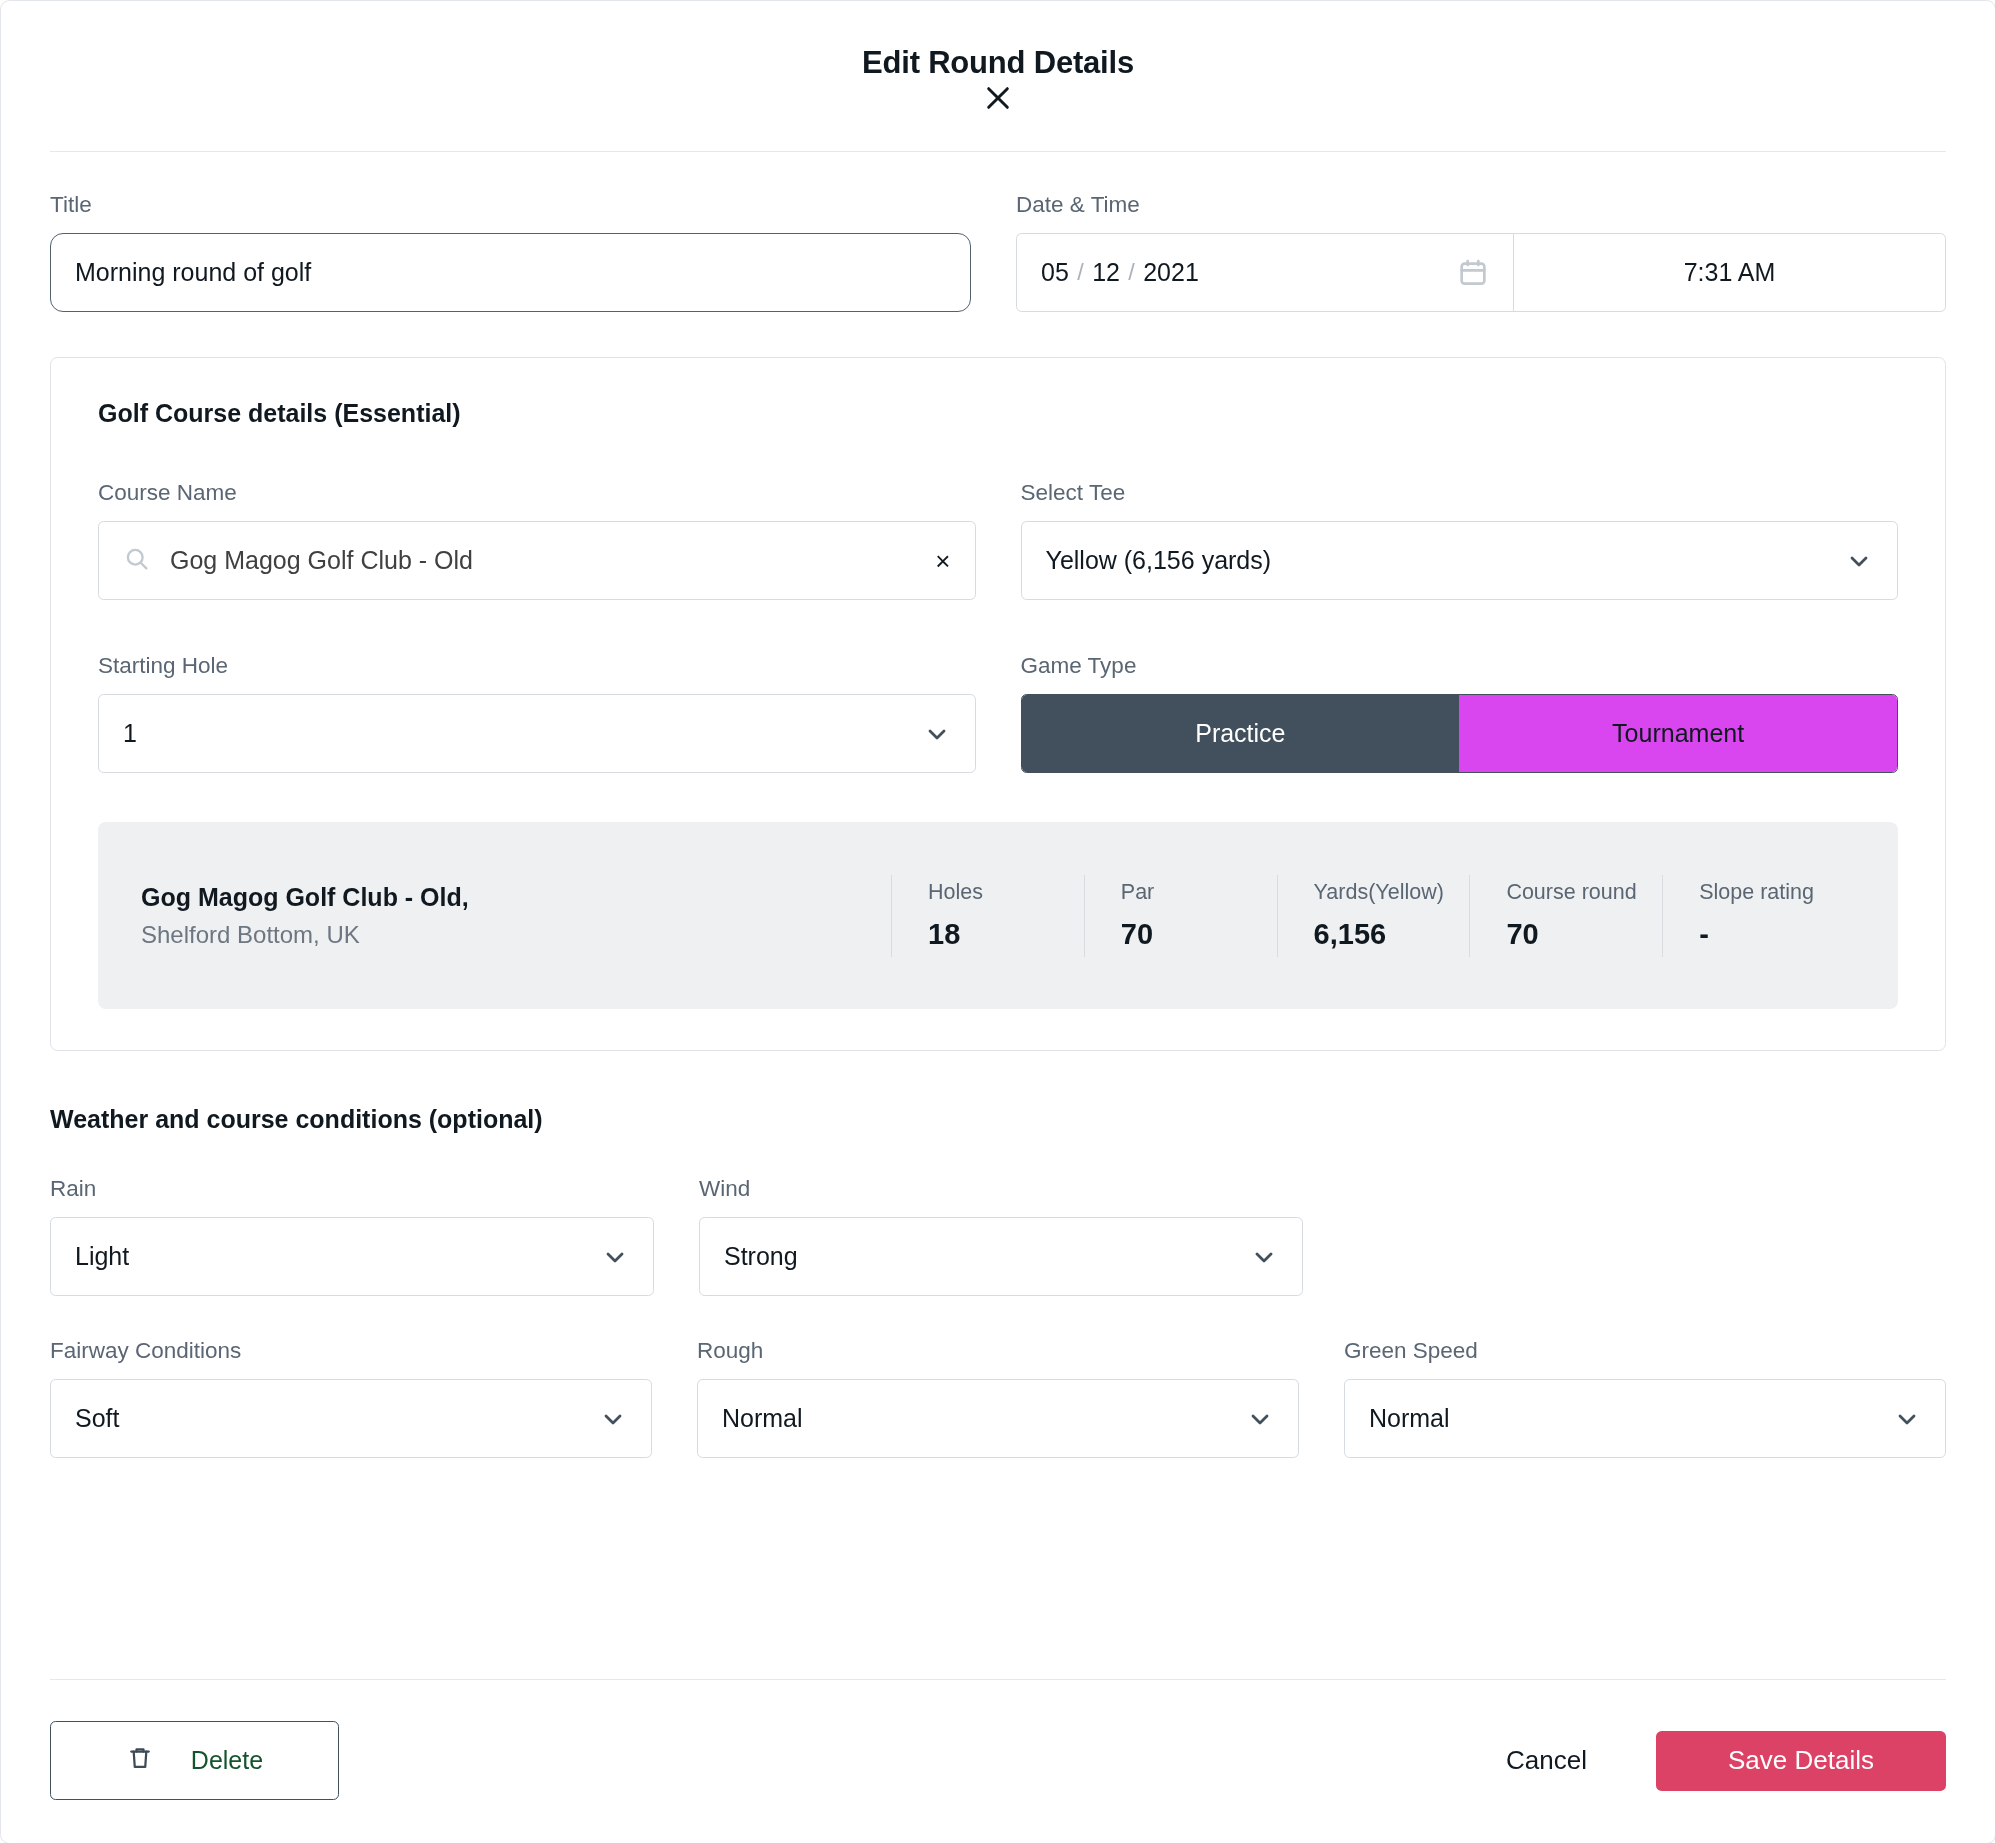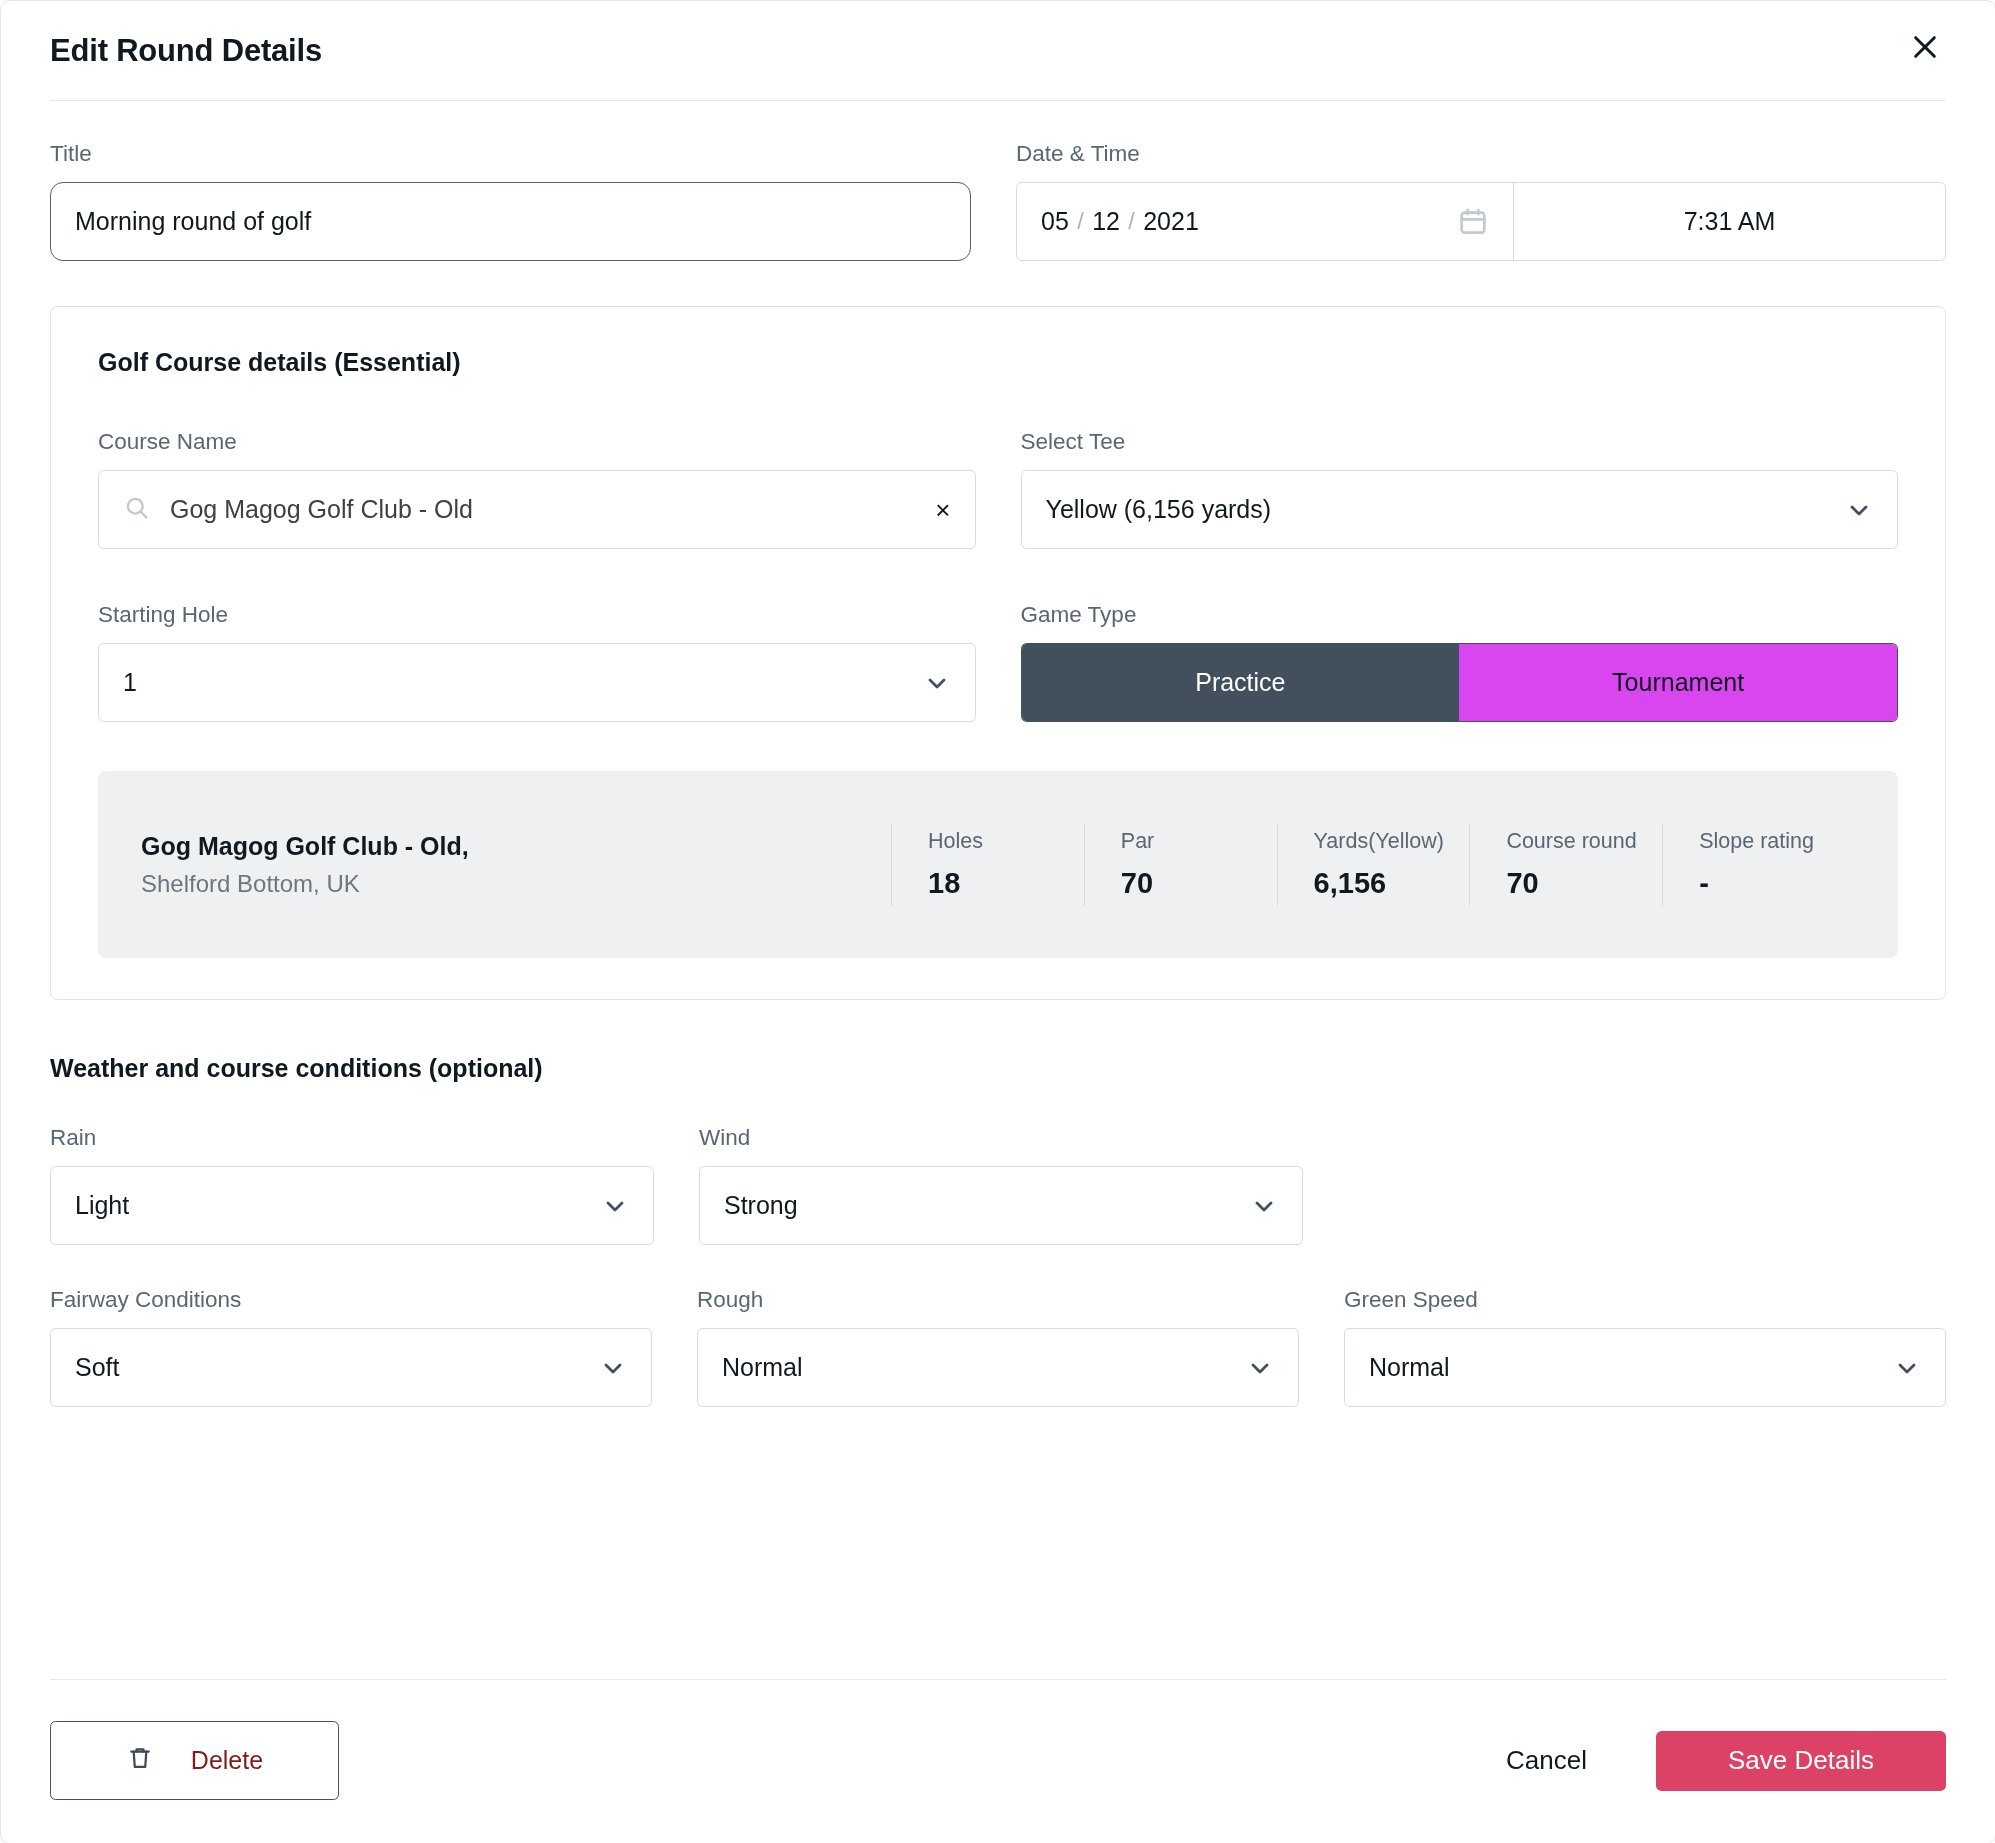--- a/index.html
+++ b/index.html
@@ -20,25 +20,26 @@
     height: 1844px;
     background: #ffffff;
     border: 0.9px solid #e2e5e9;
     border-radius: 9.4px;
     padding: 0 49px;
   }
 
   
   .modal-header {
     display: flex;
-    align-items: flex-end;
+    align-items: center;
     justify-content: space-between;
-    padding-top: 28px;
+    padding-top: 45px;
     padding-bottom: 32px;
     border-bottom: 0.9px solid #e6e9ec;
+    flex-direction: column;
   }
   .modal-title {
     font-size: 31px;
     font-weight: bold;
     letter-spacing: -0.2px;
     color: #101820;
     line-height: 1.1;
   }
   .close-btn {
     width: 43px; height: 43px;
@@ -246,21 +247,21 @@
     height: 79px;
     min-width: 289px;
     border: 0.9px solid #41505c;
     border-radius: 5.6px;
     background: #fff;
     display: flex;
     align-items: center;
     justify-content: center;
     gap: 37px;
     font-size: 25px;
-    color: #7f1d1d;
+    color: #14532d;
     cursor: pointer;
     font-family: "Liberation Sans", sans-serif;
   }
   .footer-right {
     margin-left: auto;
     display: flex;
     align-items: center;
     gap: 39px;
   }
   .cancel-btn {

